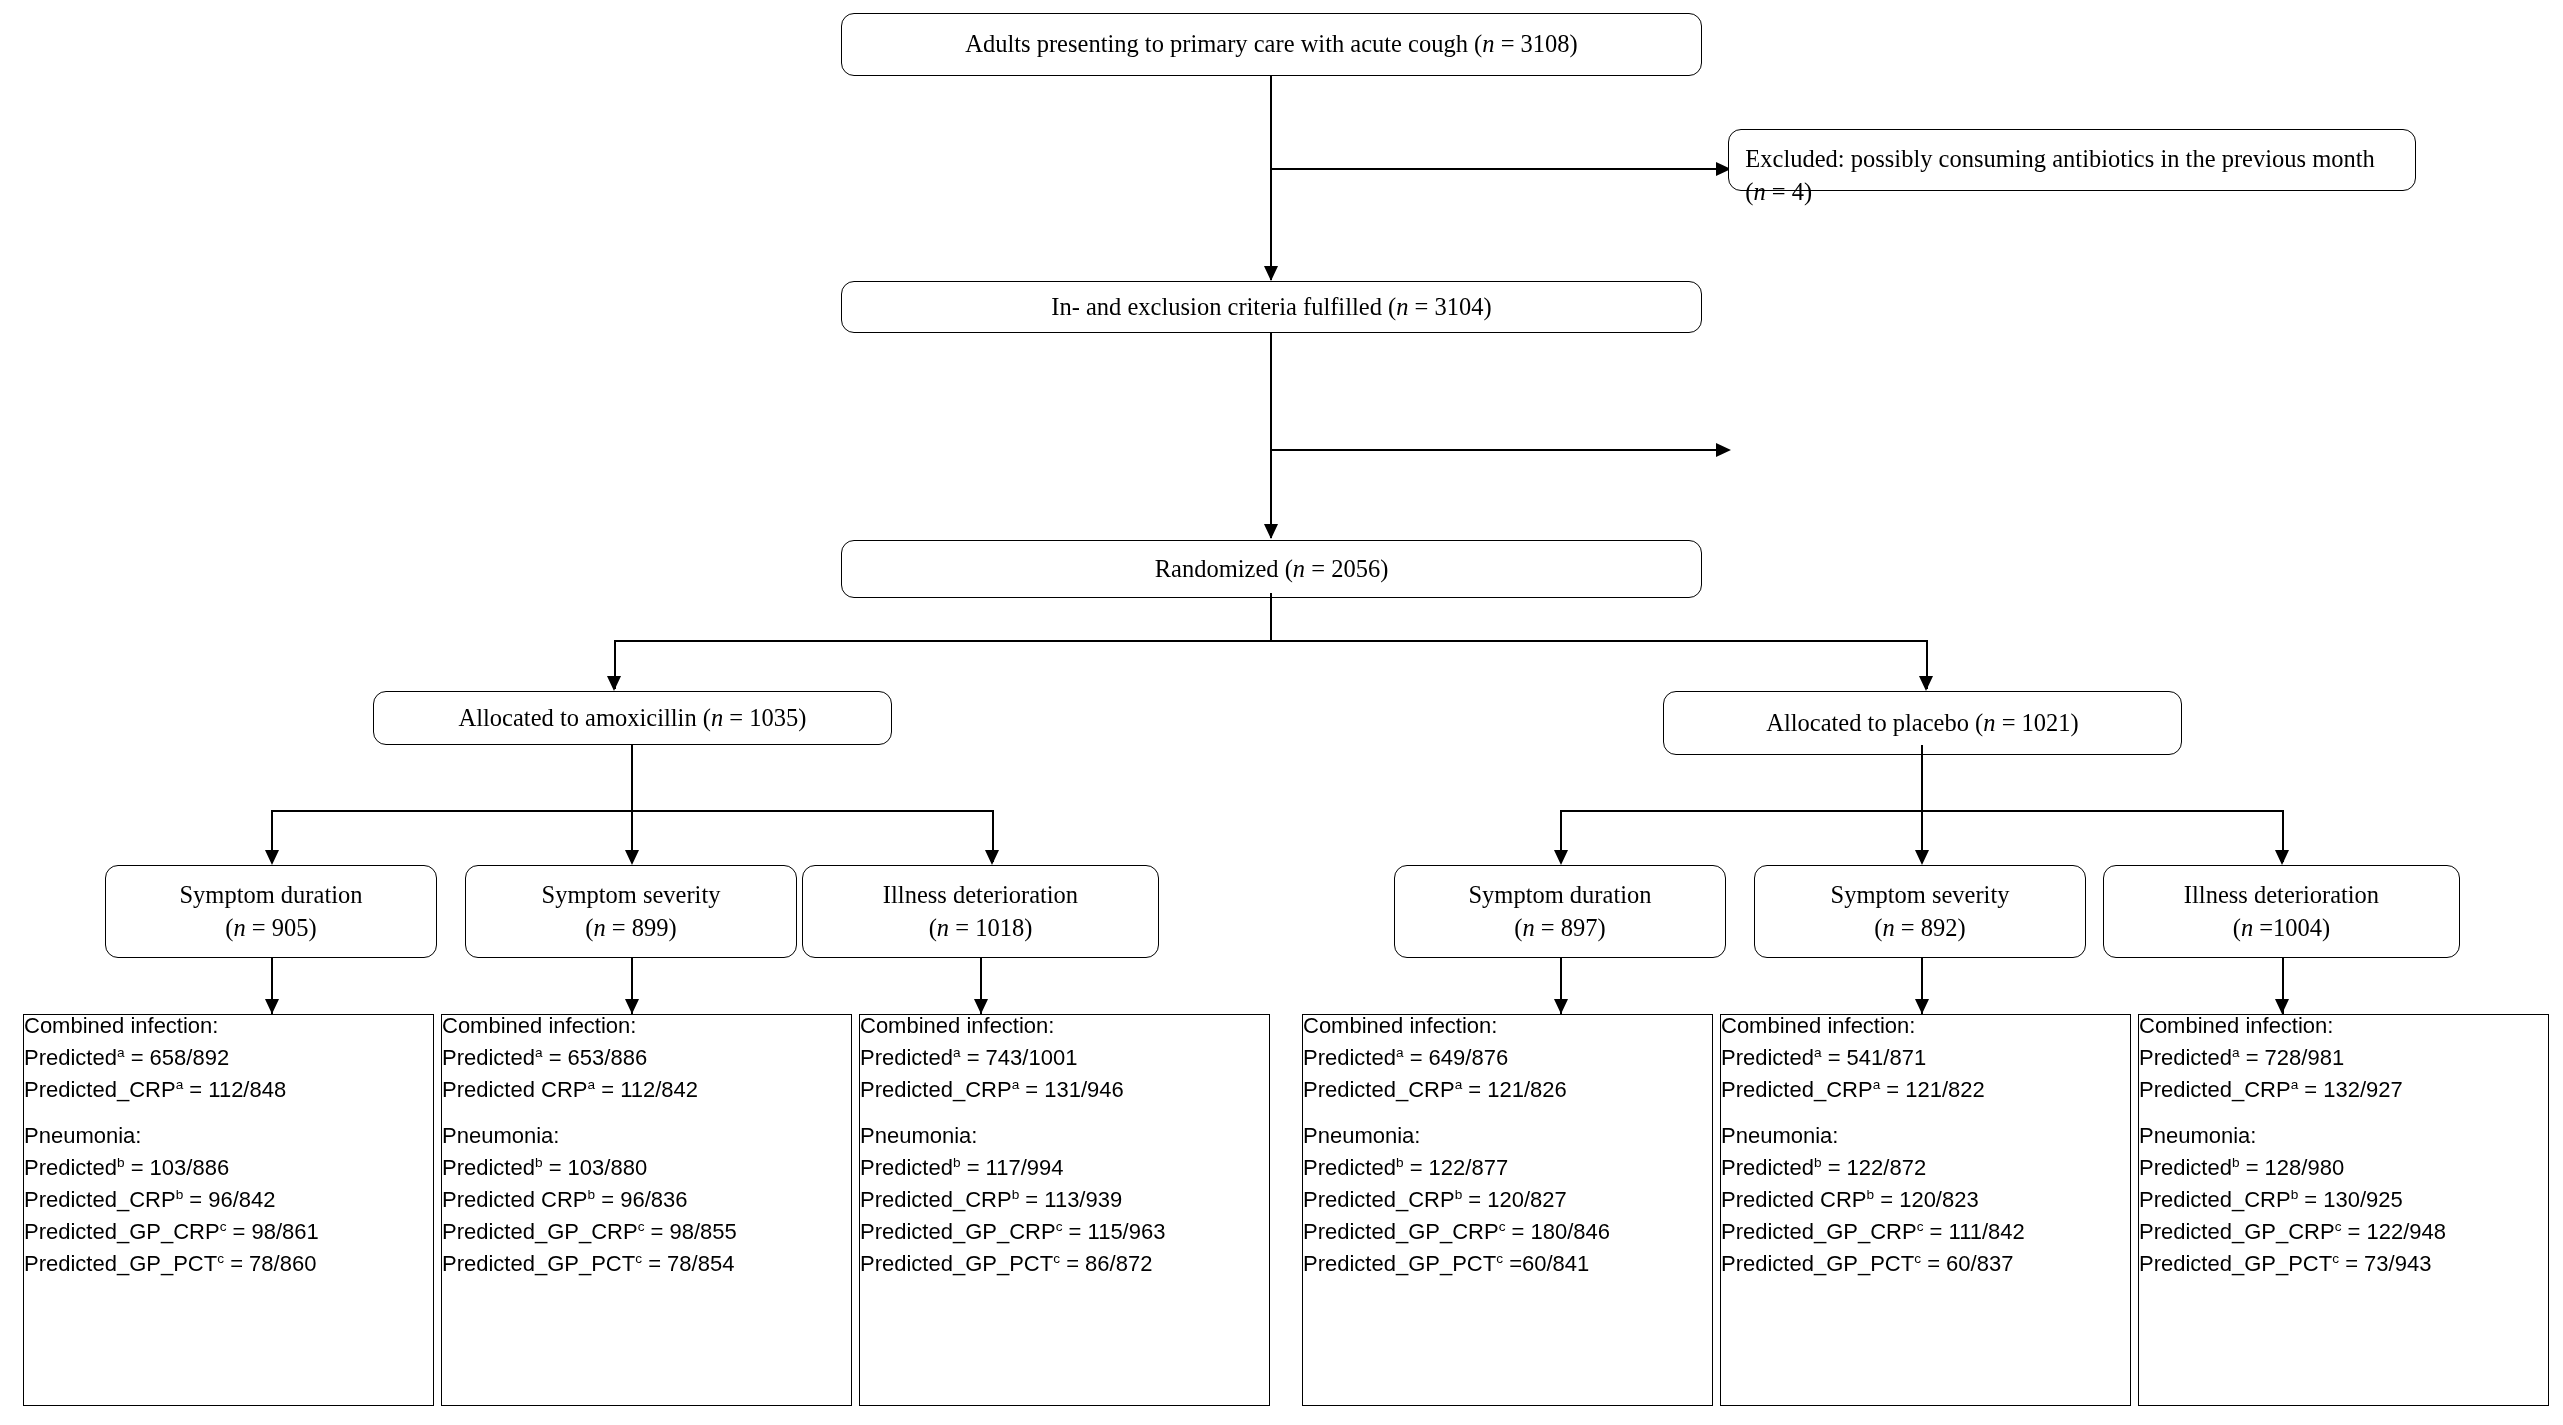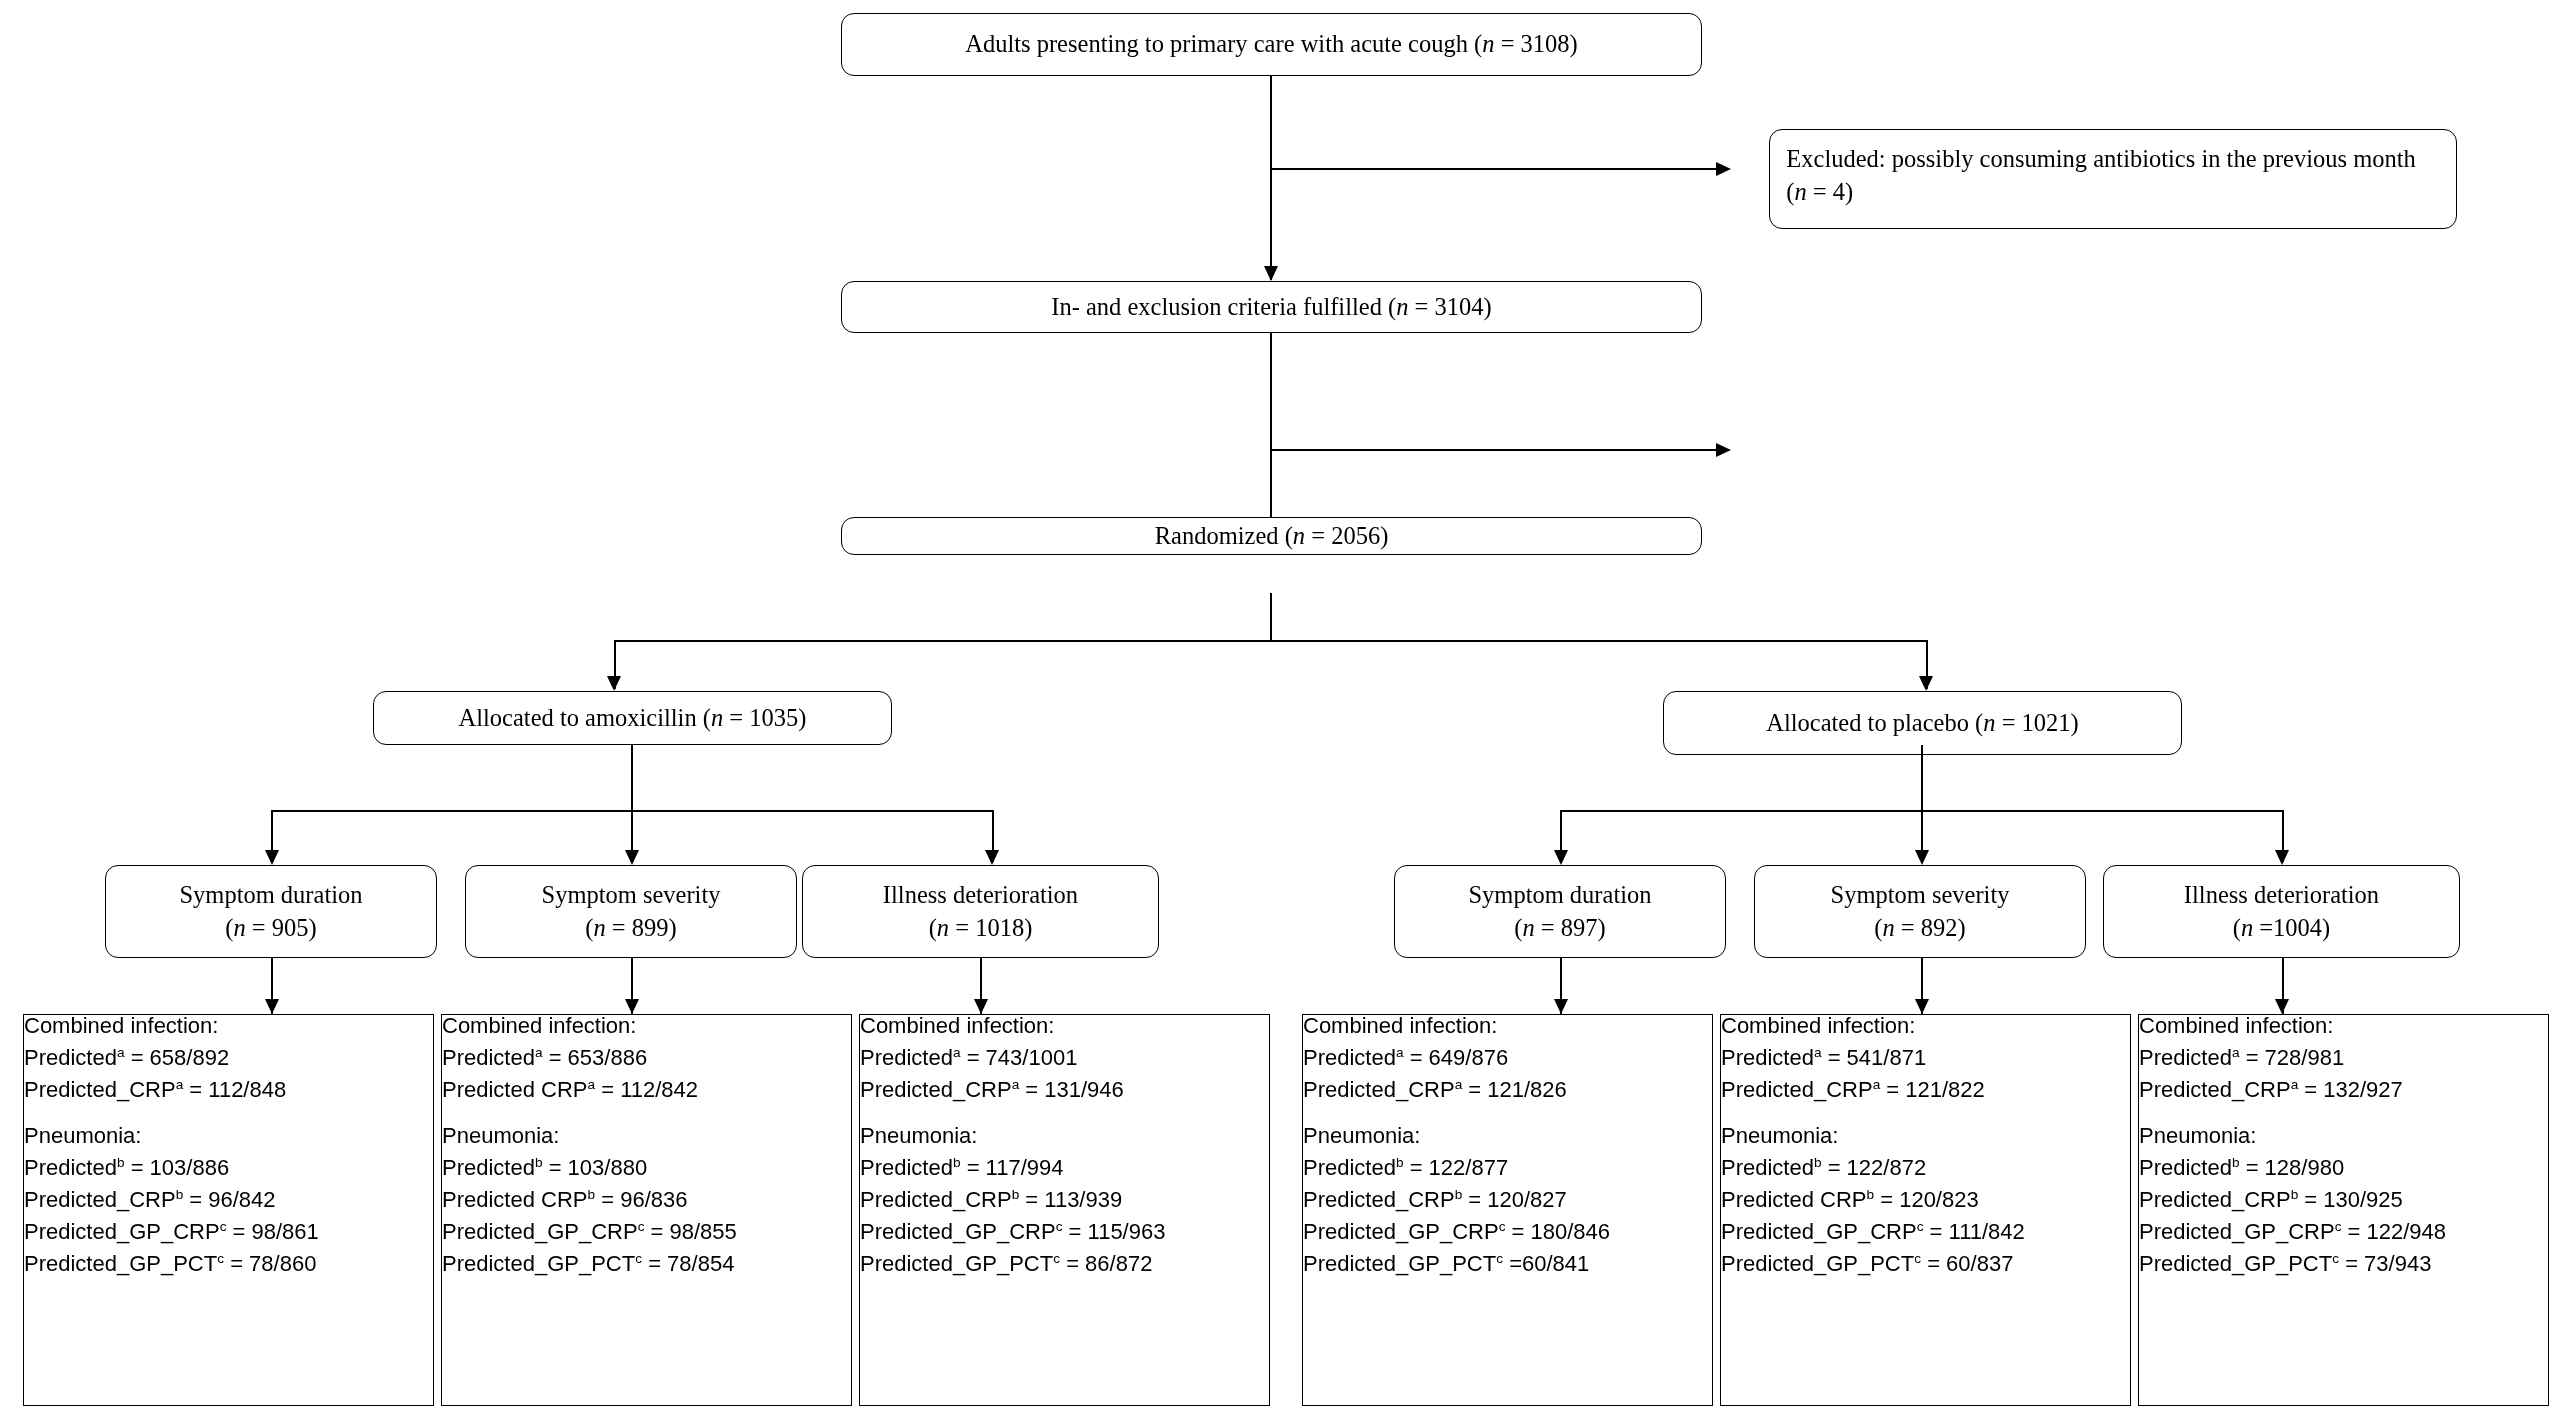--- a/index.html
+++ b/index.html
@@ -90,36 +90,36 @@
   <div class="box rounded serif" style="left:841px; top:13px; width:861px; height:63px;">
     <span class="inner">Adults presenting to primary care with acute cough (<span class="ital">n</span> = 3108)</span>
   </div>
 
   <div class="vline" style="left:1270px; top:76px; height:204px;"></div>
   <div class="arrow-down" style="left:1264px; top:266px;"></div>
 
   <div class="hline" style="left:1270px; top:168px; width:448px;"></div>
   <div class="arrow-right" style="left:1716px; top:162px;"></div>
 
-  <div class="box rounded serif leftalign" style="left:1728px; top:129px; width:688px; height:100px;margin-left:41px;">
+  <div class="box rounded serif leftalign" style="left:1728px; top:129px; width:688px; height:62px;">
     <span class="inner" style="padding:11.7px 16.3px; line-height:1.35;">Excluded: possibly consuming antibiotics in the previous month (<span class="ital">n</span> = 4)</span>
   </div>
 
   <div class="box rounded serif" style="left:841px; top:281px; width:861px; height:52px;">
     <span class="inner">In- and exclusion criteria fulfilled (<span class="ital">n</span> = 3104)</span>
   </div>
 
   <div class="vline" style="left:1270px; top:333px; height:205px;"></div>
   <div class="arrow-down" style="left:1264px; top:524px;"></div>
 
   <div class="hline" style="left:1270px; top:449px; width:448px;"></div>
   <div class="arrow-right" style="left:1716px; top:443px;"></div>
 
 
-  <div class="box rounded serif" style="left:841px; top:517px; width:861px; height:38px;">
+  <div class="box rounded serif" style="left:841px; top:540px; width:861px; height:58px;">
     <span class="inner">Randomized (<span class="ital">n</span> = 2056)</span>
   </div>
 
   <div class="vline" style="left:1270px; top:593px; height:48px;"></div>
   <div class="hline" style="left:614px; top:640px; width:1314px;"></div>
   <div class="vline" style="left:614px; top:640px; height:49px;"></div>
   <div class="arrow-down" style="left:607px; top:676px;"></div>
   <div class="vline" style="left:1926px; top:640px; height:49px;"></div>
   <div class="arrow-down" style="left:1919px; top:676px;"></div>
 

